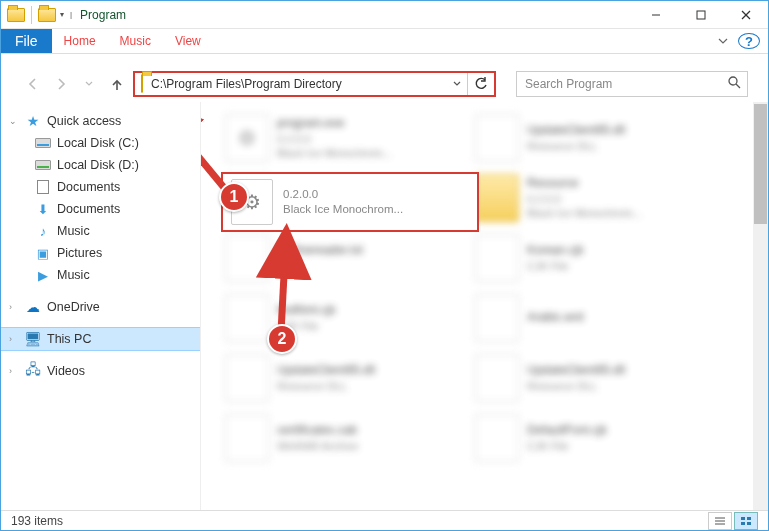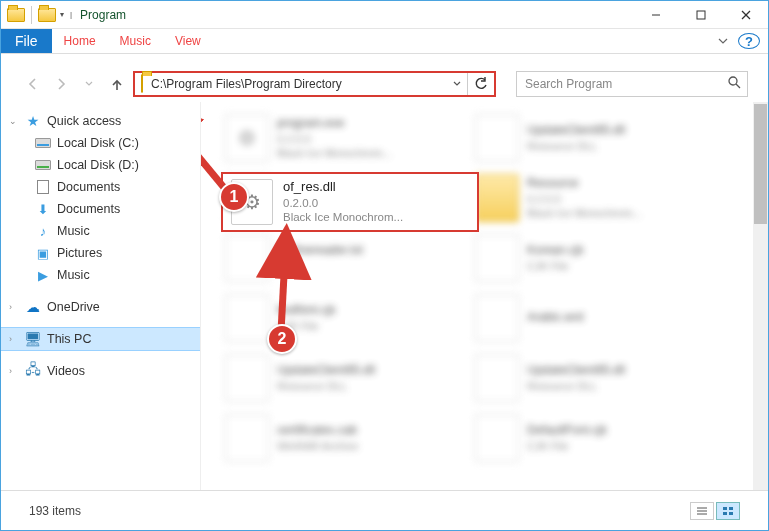--- a/index.html
+++ b/index.html
@@ -66,21 +66,21 @@
     .highlight-item .fi-icon { width: 42px; height: 46px; }
     .highlight-item .fi-text .name { font-size: 13px; color: #222; }
     .highlight-item .fi-text .ver { font-size: 11.5px; color: #888; }
     .highlight-item .fi-text .desc { font-size: 11.5px; color: #888; }
 
     
     .badge { position: absolute; width: 30px; height: 30px; border-radius: 50%; background: #d73a31; border: 2px solid #fff; color: #fff; font-weight: bold; font-size: 16px; display: flex; align-items: center; justify-content: center; box-shadow: 0 1px 3px rgba(0,0,0,.3); z-index: 11; }
     .arrow { position: absolute; z-index: 10; }
 
     
-    .statusbar { height: 40px; border-top: 1px solid #ddd; background: #fff; display: flex; align-items: center; font-size: 12px; color: #444; padding: 0 28px; }
+    .statusbar { height: 20px; border-top: 1px solid #ddd; background: #fff; display: flex; align-items: center; font-size: 12px; color: #444; padding: 0 10px; }
     .status-right { margin-left: auto; display: flex; gap: 2px; }
     .view-btn { width: 24px; height: 18px; border: 1px solid #ccc; display: flex; align-items: center; justify-content: center; font-size: 10px; color: #555; }
     .view-btn.active { background: #cce8ff; border-color: #7bb; }
 
     
     .ico-star { color: #3b9de0; font-size: 14px; }
     .ico-drive { width: 16px; height: 10px; background: #dcdcdc; border: 1px solid #999; border-radius: 1px; display: inline-block; position: relative; }
     .ico-drive::after { content: ""; position: absolute; left: 1px; right: 1px; bottom: 1px; height: 2px; background: #3b9de0; }
     .ico-drive.d::after { background: #49b04a; }
     .ico-doc { width: 12px; height: 14px; background: #fff; border: 1px solid #888; display: inline-block; }
@@ -353,21 +353,20 @@
               <div>DefaultFont.cjk</div>
               <div class="sub">CJK File</div>
               <div class="sub"></div>
             </div>
           </div>
         </div>
 
       <div class="highlight-item">
         <div class="fi-icon gear"></div>
         <div class="fi-text">
-          <div class="name">of_res.dll</div>
           <div class="ver">0.2.0.0</div>
           <div class="desc">Black Ice Monochrom...</div>
         </div>
       </div>
 
       <svg class="arrow" style="left:-70px;top:-12px;" width="150" height="110">
         <defs>
             <marker id="ah1" markerWidth="8" markerHeight="8" refX="6" refY="4" orient="auto">
               <polygon points="0,0 8,4 0,8" fill="#d73a31"></polygon>
             </marker>

